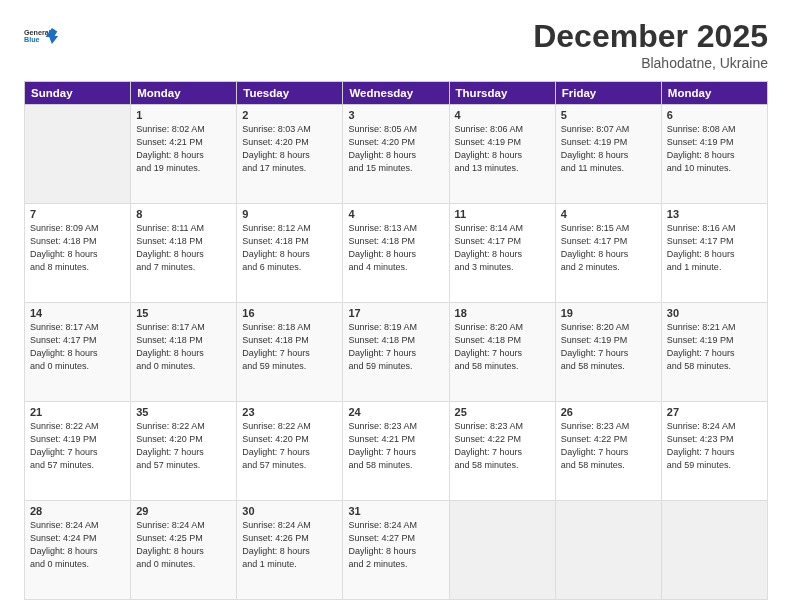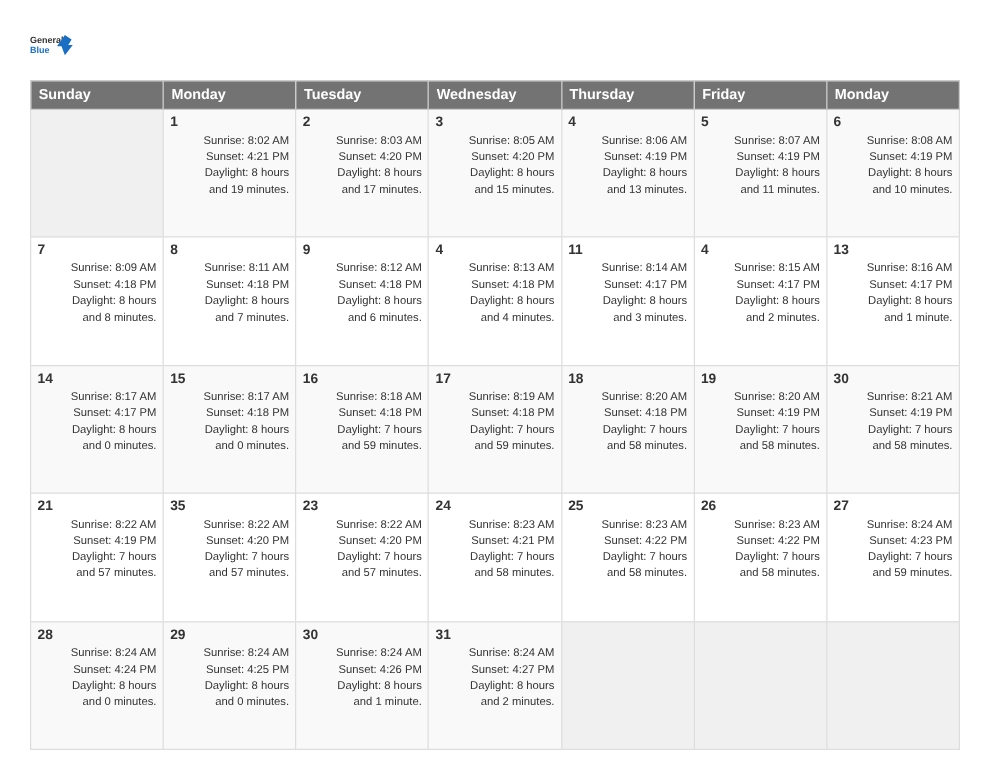--- a/index.html
+++ b/index.html
@@ -43,21 +43,21 @@
     .location {
       font-size: 14px;
       color: #555;
     }
     .calendar {
       border-collapse: collapse;
       width: 100%;
       flex: 1;
     }
     .calendar th {
-      background: #737373;
+      background: #4c1d95;
       color: #fff;
       font-size: 11.5px;
       font-weight: bold;
       padding: 5px 6px;
       text-align: left;
       border: 1px solid #ccc;
     }
     .calendar td {
       border: 1px solid #ddd;
       vertical-align: top;
@@ -77,38 +77,41 @@
       font-size: 11px;
       font-weight: bold;
       color: #333;
       display: block;
       margin-bottom: 2px;
     }
     .day-detail {
       font-size: 9px;
       color: #333;
       line-height: 1.45;
-      text-align: right;
     }
     .empty-cell {
       background: #f0f0f0 !important;
     }
   </style>
 </head>
 <body>
 
 <div class="page">
   <div class="header">
     <div class="logo">
       <svg class="logo-icon" viewBox="0 0 80 40" width="70" height="40">
           <text x="0" y="17" font-size="16" font-weight="bold" fill="#333">General</text>
           <text x="0" y="34" font-size="16" font-weight="bold" fill="#1a6fc4">Blue</text>
           <polygon points="62,2 74,10 68,20 76,20 62,38 56,22 48,22" fill="#1a6fc4"></polygon>
         </svg>
     </div>
+    <div class="title-block">
+      <div class="month-title">December 2025</div>
+      <div class="location">Blahodatne, Ukraine</div>
+    </div>
   </div>
 
   <table class="calendar">
     <thead>
       <tr>
       <th>Sunday</th>
           <th>Monday</th>
           <th>Tuesday</th>
           <th>Wednesday</th>
           <th>Thursday</th>

